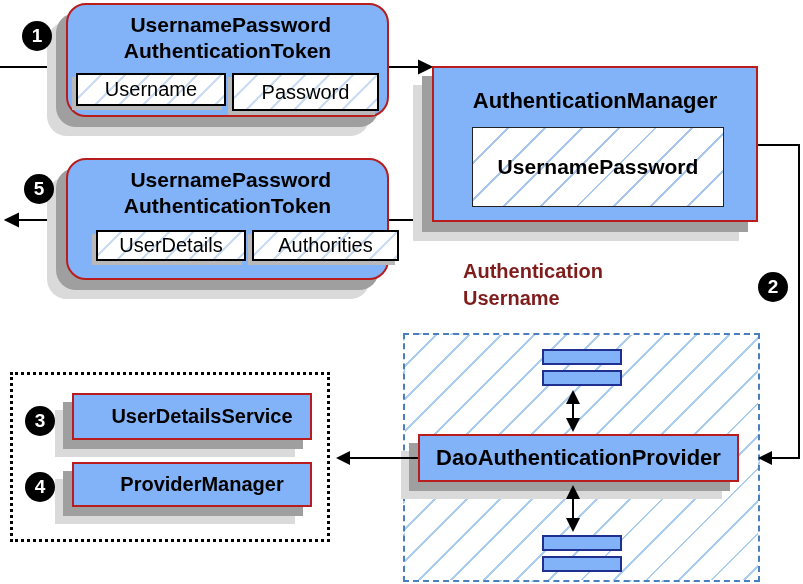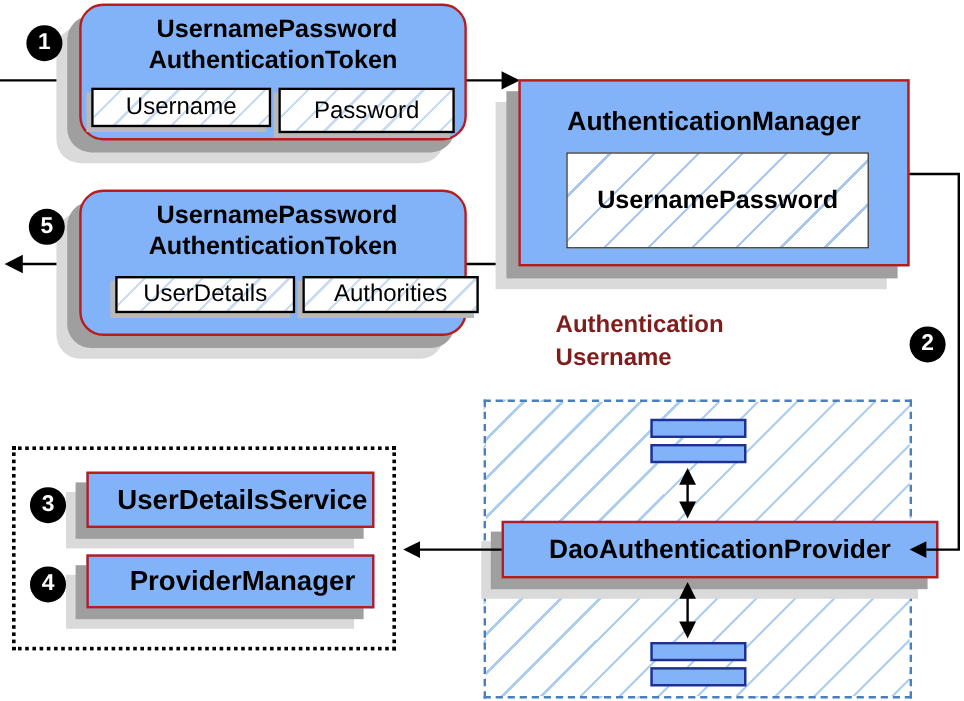--- a/index.html
+++ b/index.html
@@ -52,21 +52,21 @@
   .dotted-group{border:3px dotted #000;background:transparent;}
   .step-circle{
     position:absolute;z-index:4;width:30px;height:30px;border-radius:50%;
     background:#000;color:#fff;display:flex;align-items:center;justify-content:center;
     font-size:19px;font-weight:bold;
   }
   .providers-heading{
     position:absolute;z-index:2;text-align:left;
     font-weight:bold;font-size:20px;line-height:27px;color:#7f1d1d;
   }
-  .svc{font-size:23px;padding-left:20px;}
+  .svc{font-size:20px;padding-left:20px;}
 </style>
 </head>
 <body>
 
 <div class="stage">
 
   <svg class="connectors under" width="803" height="584">
     <g stroke="#000" stroke-width="2" fill="#000">
 
       <line x1="0" y1="67" x2="424" y2="67"></line>
@@ -107,21 +107,21 @@
   <div class="providers-heading" style="left:463px;top:258px;width:230px;">
     <div>Authentication</div>
     <div>Username</div>
   </div>
 
   <div class="node provider-container" style="left:403px;top:333px;width:357px;height:249px;"></div>
 
   <div class="bar" style="left:542px;top:349px;"></div>
   <div class="bar" style="left:542px;top:370px;"></div>
 
-  <div class="node bluebox" style="left:418px;top:434px;width:364px;height:48px;font-size:22px;box-shadow:-9px 9px 0 #9f9f9f,-17px 17px 0 #dadada;">DaoAuthenticationProvider</div>
+  <div class="node bluebox" style="left:418px;top:434px;width:321px;height:48px;font-size:22px;box-shadow:-9px 9px 0 #9f9f9f,-17px 17px 0 #dadada;">DaoAuthenticationProvider</div>
 
   <div class="bar" style="left:542px;top:535px;"></div>
   <div class="bar" style="left:542px;top:556px;"></div>
 
   <div class="node dotted-group" style="left:10px;top:372px;width:320px;height:170px;"></div>
 
   <div class="node bluebox svc" style="left:72px;top:393px;width:240px;height:47px;box-shadow:-9px 9px 0 #9f9f9f,-17px 17px 0 #dadada;">UserDetailsService</div>
 
   <div class="node bluebox svc" style="left:72px;top:462px;width:240px;height:45px;box-shadow:-9px 9px 0 #9f9f9f,-17px 17px 0 #dadada;">ProviderManager</div>
 

